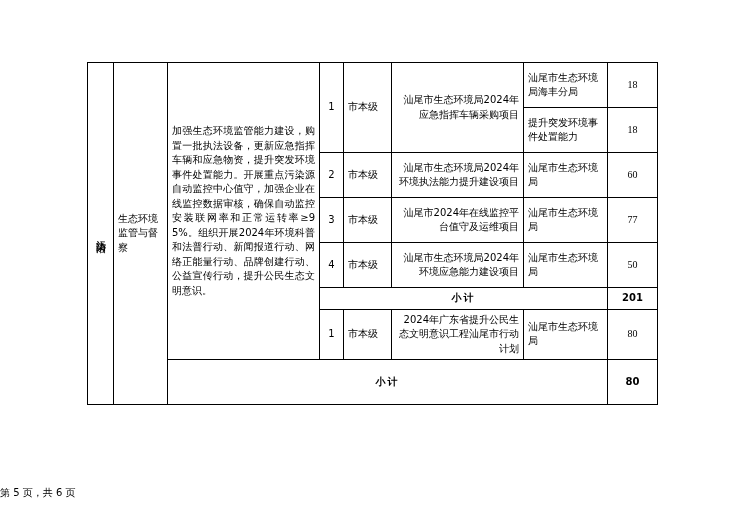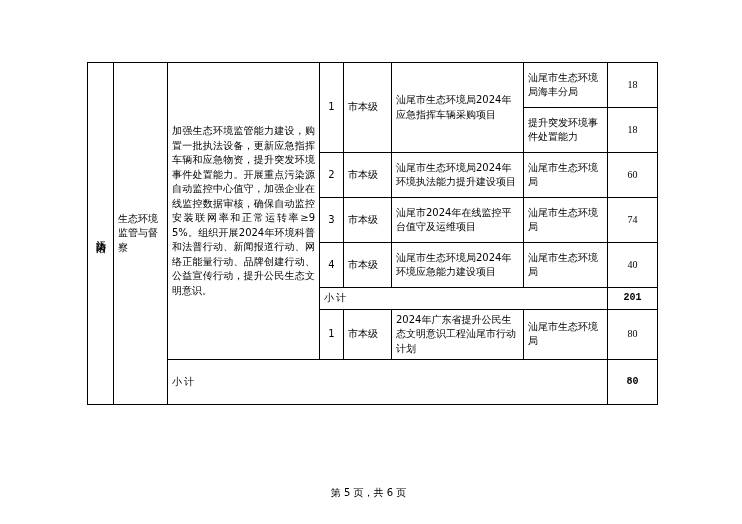--- a/index.html
+++ b/index.html
@@ -55,39 +55,38 @@
     white-space: nowrap;
     text-align: center;
     margin: 0 auto;
     line-height: 1.2;
   }
   .cell-cat { text-align: center; padding: 0; }
   .cell-proj { text-align: left; }
   .cell-desc { text-align: justify; text-align-last: left; padding: 6px 5px; margin-top: 24px; }
   .cell-num { text-align: center; }
   .cell-lvl { }
-  .cell-item { text-align: left; margin-top: 14px; }
+  .cell-item { text-align: right; margin-top: 14px; }
   .cell-unit { text-align: left; margin-top: 24px; }
   .cell-amt { text-align: center; font-family: Liberation Serif, serif; }
   .cell-subtotal {
-    font-weight: normal;
+    text-align: center;
+    font-weight: bold;
     letter-spacing: 2px;
   }
   .cell-subtotal-amt {
     text-align: center;
     font-weight: bold;
-    font-family: Liberation Mono, monospace;
   }
   .tall { height: 38px; }
   .footer {
     position: absolute;
     left: 0;
     right: 5px;
     bottom: 24px;
-    text-align: center;
     font-size: 10px;
     font-family: "DejaVu Sans", "Liberation Sans", sans-serif;
   }
 </style>
 </head>
 <body>
 
 <div class="page">
   <div class="sheet">
     <table class="budget">
@@ -123,28 +122,28 @@
           <td class="cell-lvl">市本级</td>
           <td class="cell-item">汕尾市生态环境局2024年环境执法能力提升建设项目</td>
           <td class="cell-unit">汕尾市生态环境局</td>
           <td class="cell-amt">60</td>
         </tr>
         <tr>
           <td class="cell-num tall">3</td>
           <td class="cell-lvl">市本级</td>
           <td class="cell-item">汕尾市2024年在线监控平台值守及运维项目</td>
           <td class="cell-unit">汕尾市生态环境局</td>
-          <td class="cell-amt">74</td>
+          <td class="cell-amt">77</td>
         </tr>
         <tr>
           <td class="cell-num tall">4</td>
           <td class="cell-lvl">市本级</td>
           <td class="cell-item">汕尾市生态环境局2024年环境应急能力建设项目</td>
           <td class="cell-unit">汕尾市生态环境局</td>
-          <td class="cell-amt">40</td>
+          <td class="cell-amt">50</td>
         </tr>
         <tr>
           <td class="cell-subtotal" colspan="4">小计</td>
           <td class="cell-subtotal-amt">201</td>
         </tr>
         <tr>
           <td class="cell-num tall">1</td>
           <td class="cell-lvl">市本级</td>
           <td class="cell-item">2024年广东省提升公民生态文明意识工程汕尾市行动计划</td>
           <td class="cell-unit">汕尾市生态环境局</td>

